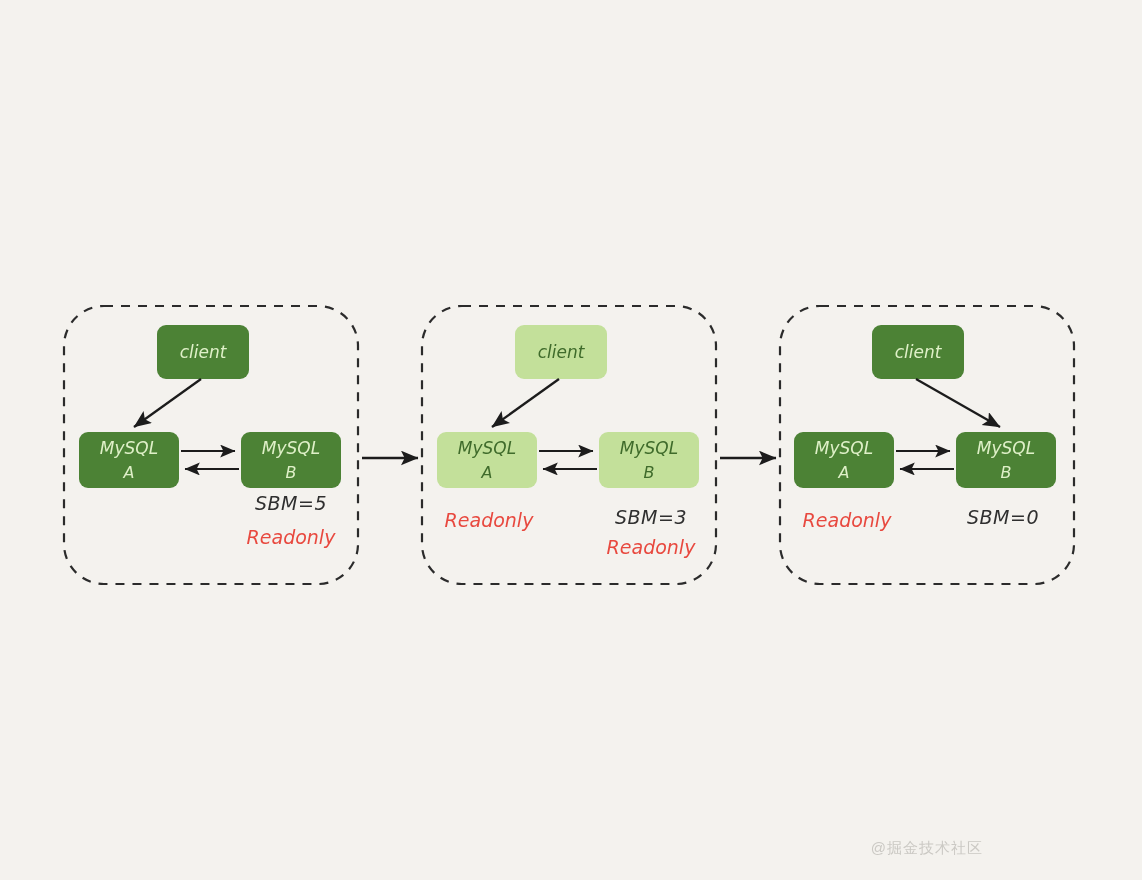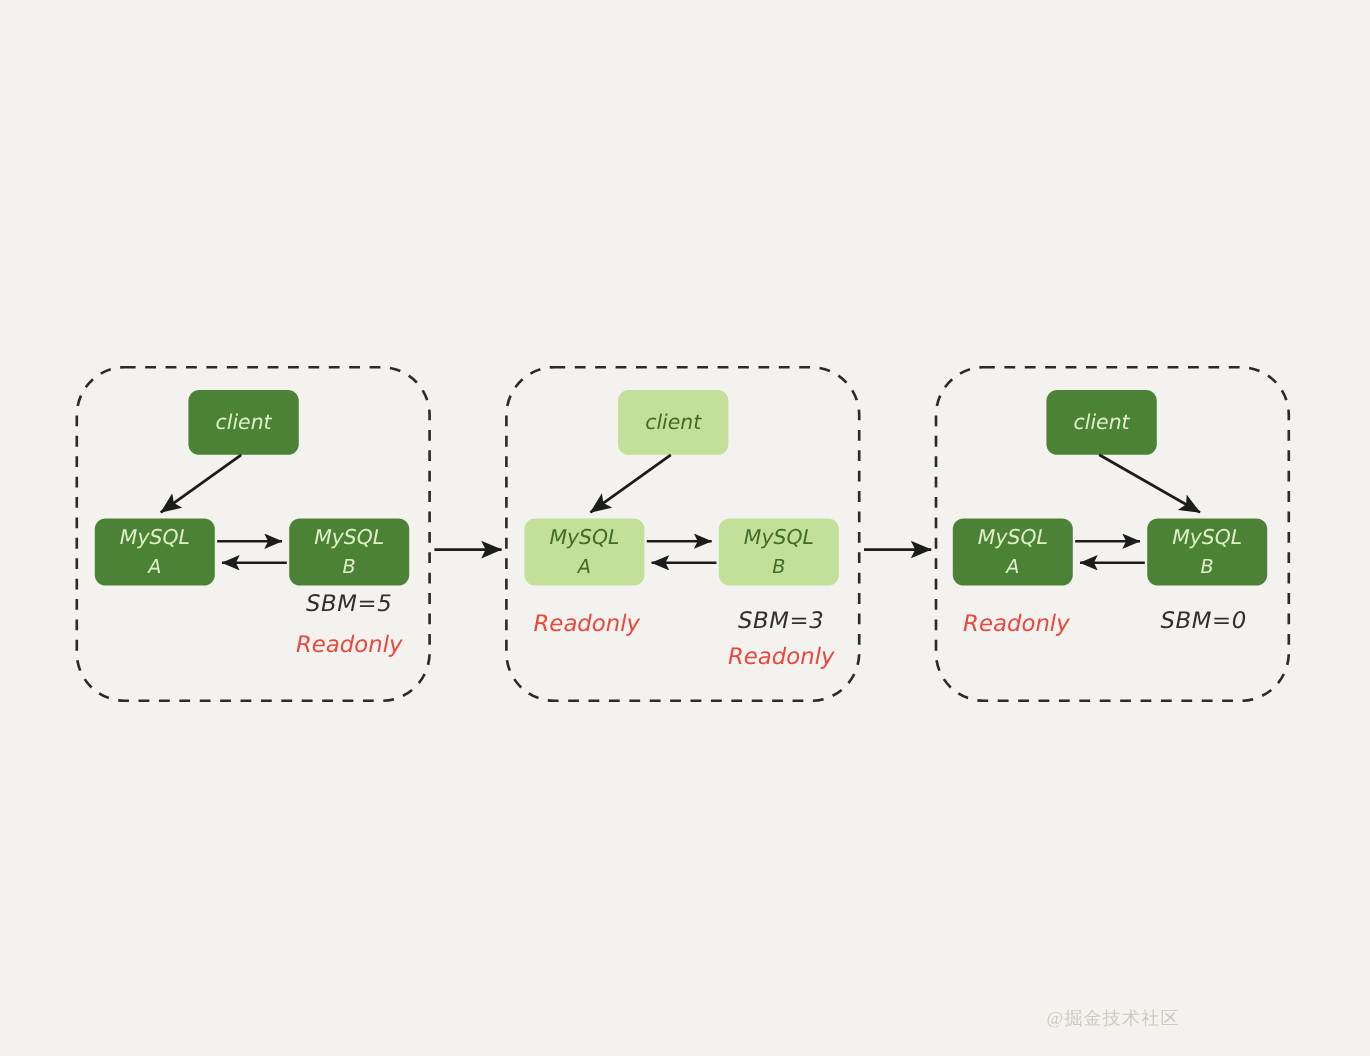--- a/index.html
+++ b/index.html
@@ -77,21 +77,21 @@
   }
   .caption.readonly {
     fill: #e8493f;
   }
   .watermark {
     position: absolute;
     right: 22px;
     bottom: 22px;
     color: #cbc9c4;
     font-size: 15px;
-    font-family: Liberation Serif, serif;
+    font-family: Liberation Sans, sans-serif;
     letter-spacing: 1px;
     user-select: none;
   }
 </style>
 </head>
 <body>
 
 <div id="stage">
   <svg class="diagram" viewBox="0 0 1142 880">
     <defs>

